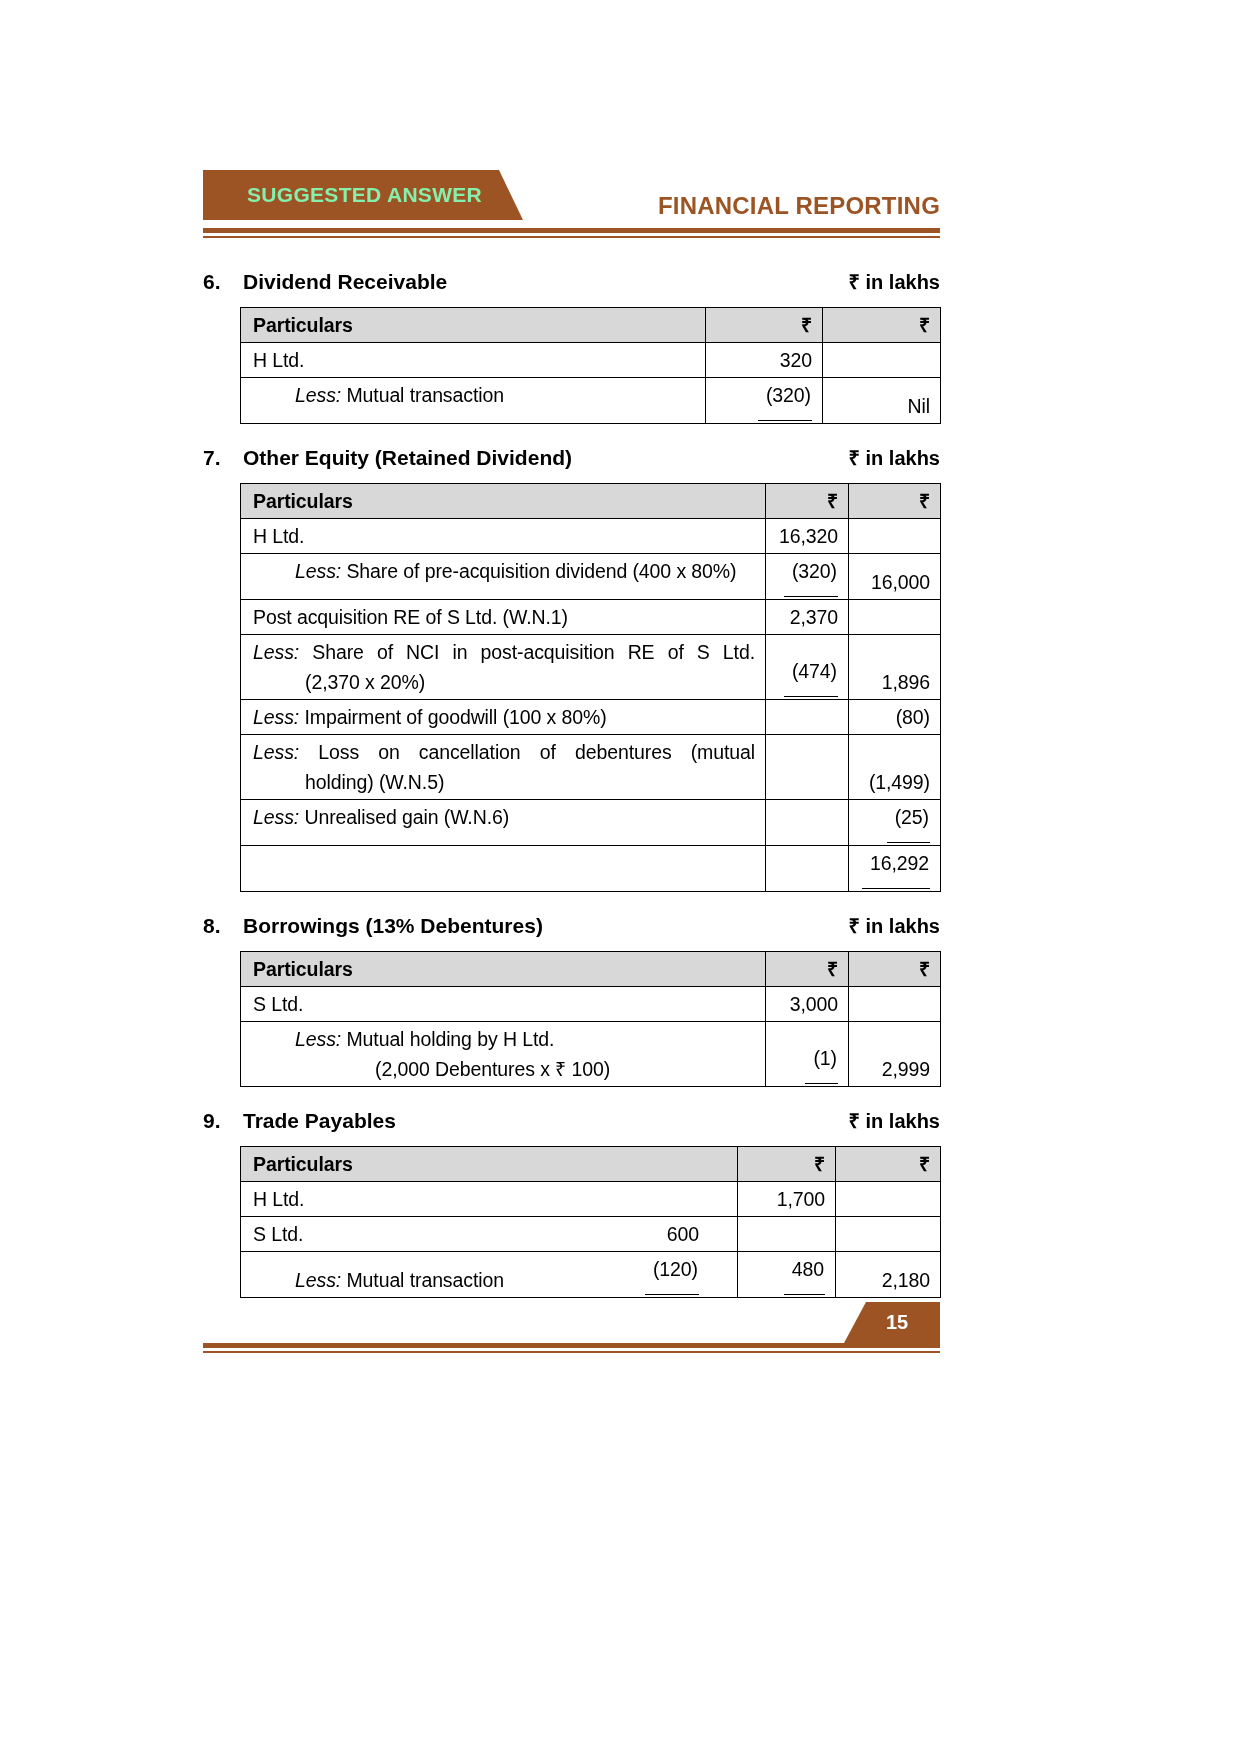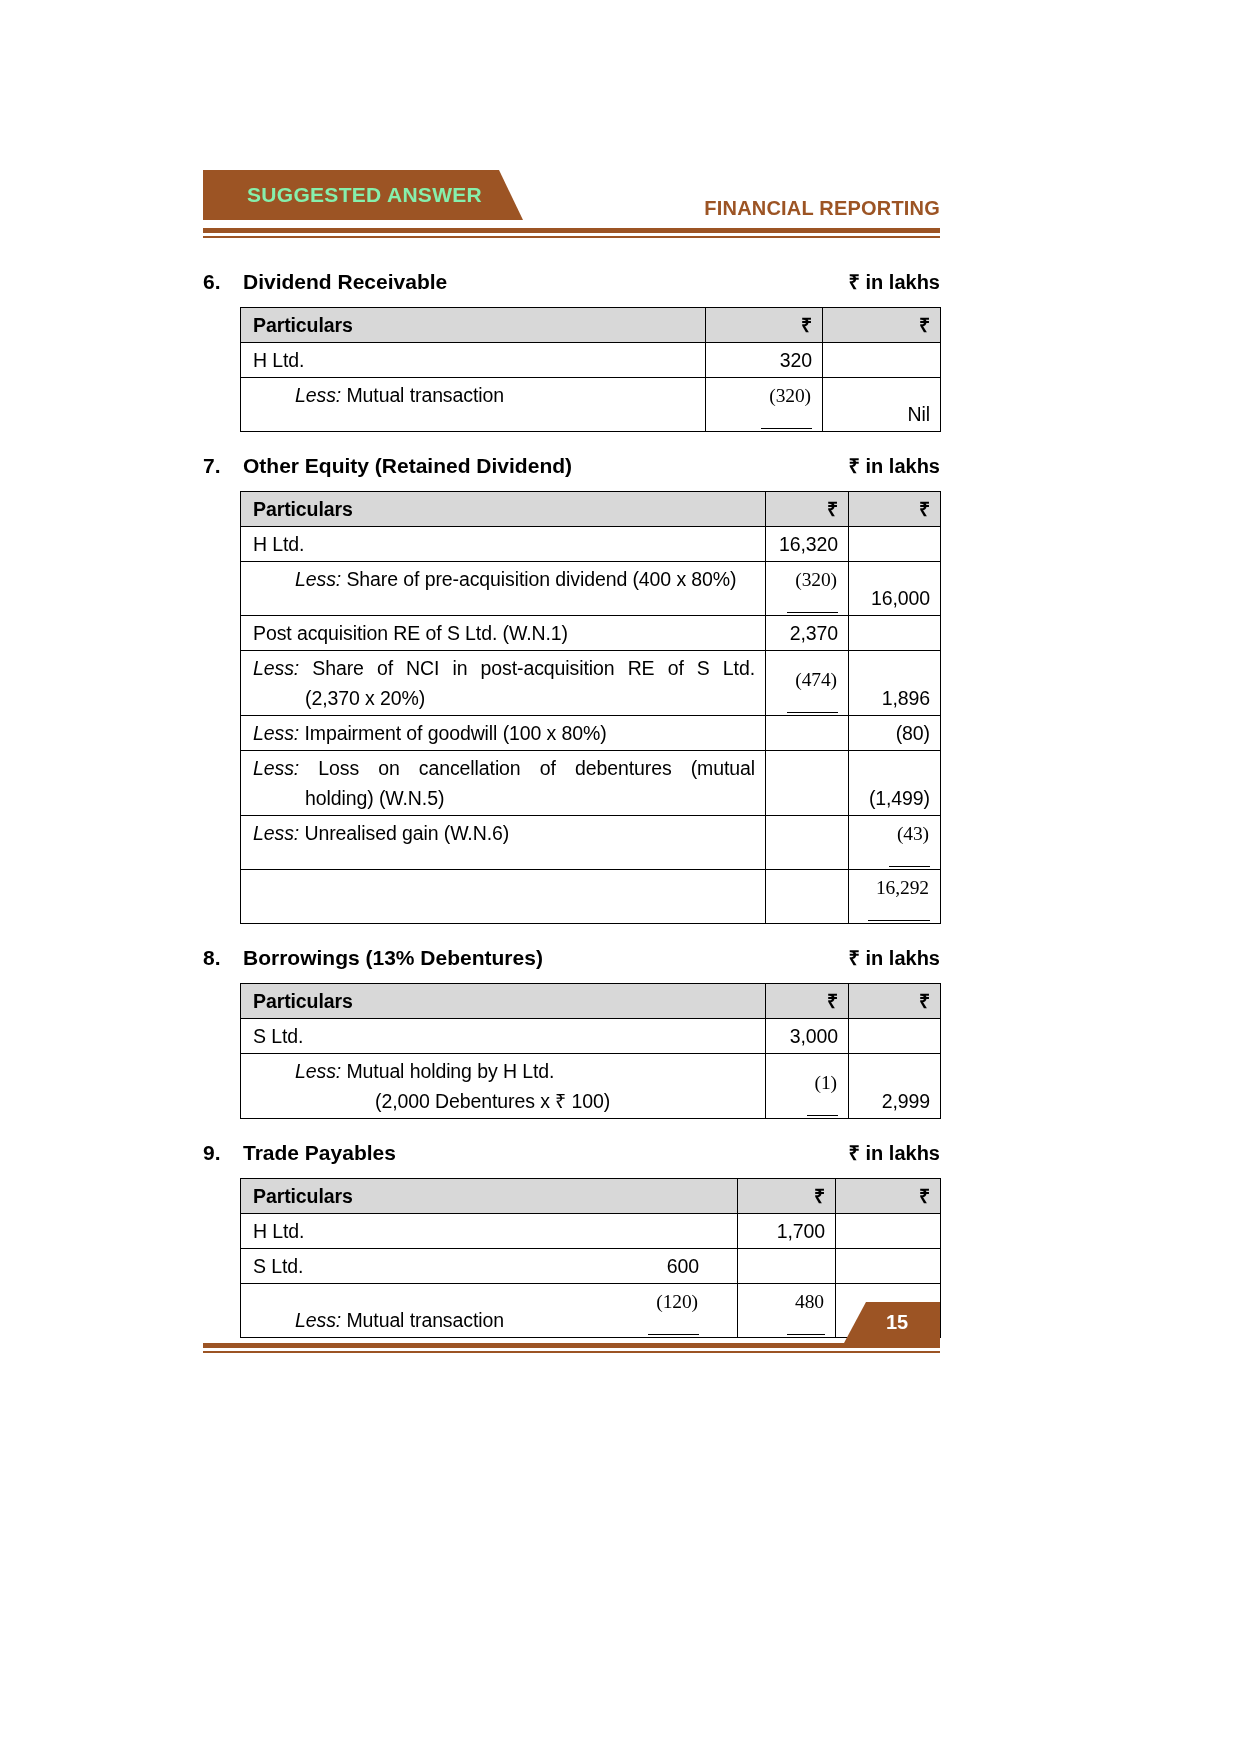--- a/index.html
+++ b/index.html
@@ -13,21 +13,21 @@
 
   
   .header-row { position:relative; height:52px; }
   .banner {
     position:absolute; left:0; top:0; width:320px; height:50px;
     background:var(--brown,#9C5424);
     clip-path:polygon(0 0, calc(100% - 24px) 0, 100% 100%, 0 100%);
     display:flex; align-items:center; padding-left:44px;
   }
   .banner-text { color:#86efac; font-weight:bold; font-size:21px; letter-spacing:.3px; }
-  .subject { position:absolute; right:0; bottom:2px; color:var(--brown,#9C5424); font-weight:bold; font-size:20px; letter-spacing:.2px; }
+  .subject { position:absolute; right:0; bottom:2px; color:var(--brown,#9C5424); font-weight:bold; font-size:24px; letter-spacing:.2px; }
   .header-line  { height:5px; background:var(--brown,#9C5424); margin-top:6px; }
   .header-line2 { height:2px; background:var(--brown,#9C5424); margin-top:3px; }
 
   
   .sec-head { display:flex; align-items:baseline; font-size:21px; font-weight:bold; }
   .sec-num { width:40px; flex:0 0 40px; }
   .sec-title { flex:1; }
   .sec-unit { font-size:20px; }
   .sec { margin-top:20px; }
   .sec:first-of-type { margin-top:30px; }
@@ -44,21 +44,21 @@
   .t6 th:nth-child(1){ width:465px; } .t6 th:nth-child(2){ width:117px; } .t6 th:nth-child(3){ width:118px; }
   .t7 th:nth-child(1){ width:525px; } .t7 th:nth-child(2){ width:83px;  } .t7 th:nth-child(3){ width:92px; }
   .t8 th:nth-child(1){ width:525px; } .t8 th:nth-child(2){ width:83px;  } .t8 th:nth-child(3){ width:92px; }
   .t9 th:nth-child(1){ width:497px; } .t9 th:nth-child(2){ width:98px;  } .t9 th:nth-child(3){ width:105px; }
 
   .pline { white-space:nowrap; }
   .pline.just { white-space:normal; text-align:justify; text-align-last:justify; }
   .ind0 { padding-left:0; } .ind1 { padding-left:42px; } .ind2 { padding-left:52px; } .ind3 { padding-left:122px; }
   .seg i, i.seg { font-style:italic; }
 
-  .u { display:inline-block; border-bottom:1.7px solid #000; padding:0 1px 17px 8px;font-family:Liberation Serif, serif; }
+  .u { display:inline-block; border-bottom:1.7px solid #000; padding:0 1px 10px 8px; }
 
   .part-flex { display:flex; align-items:flex-end; }
   .part-flex .plines { flex:1; }
   .inner { width:100px; flex:0 0 100px; text-align:right; padding-right:28px; }
 
   
   .footer { position:absolute; left:203px; top:1302px; width:737px; }
   .page-box {
     margin-left:auto; width:96px; height:41px; background:var(--brown,#9C5424);
     clip-path:polygon(22px 0, 100% 0, 100% 100%, 0 100%);
@@ -190,21 +190,21 @@
               <td class="num"></td>
               <td class="num">(1,499)</td>
             </tr>
             <tr>
               <td class="part">
                 <div class="plines">
                   <div class="pline ind0"><i class="seg">Less:</i><span class="seg"> Unrealised gain (W.N.6)</span></div>
                 </div>
               </td>
               <td class="num"></td>
-              <td class="num"><span class="u">(43)</span></td>
+              <td class="num"><span class="u">(25)</span></td>
             </tr>
             <tr>
               <td class="part">
                 <div class="plines">
                   <div class="pline ind0">&nbsp;</div>
                 </div>
               </td>
               <td class="num"></td>
               <td class="num"><span class="u">16,292</span></td>
             </tr>

